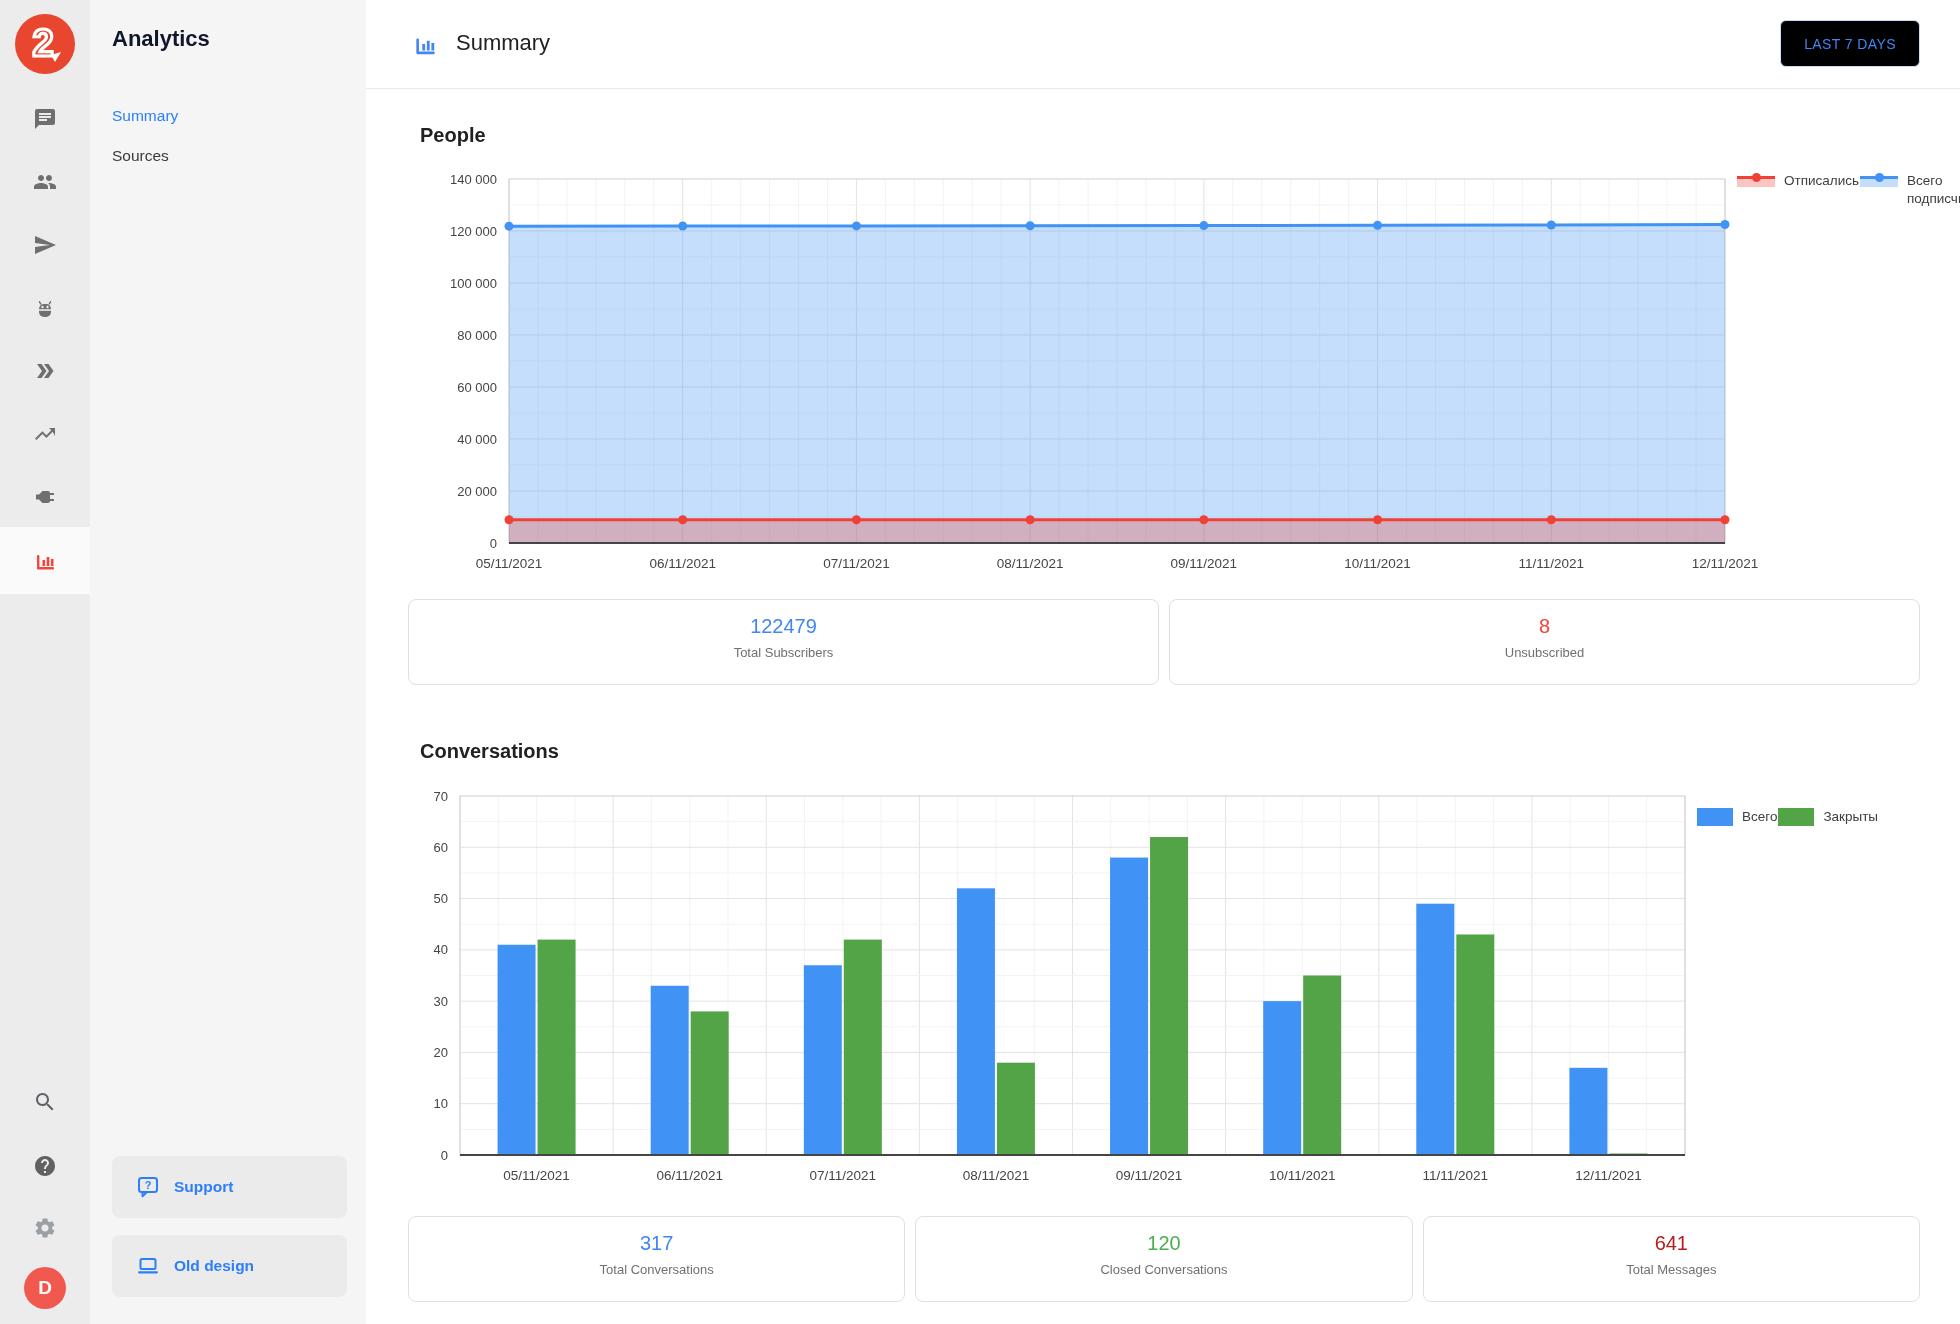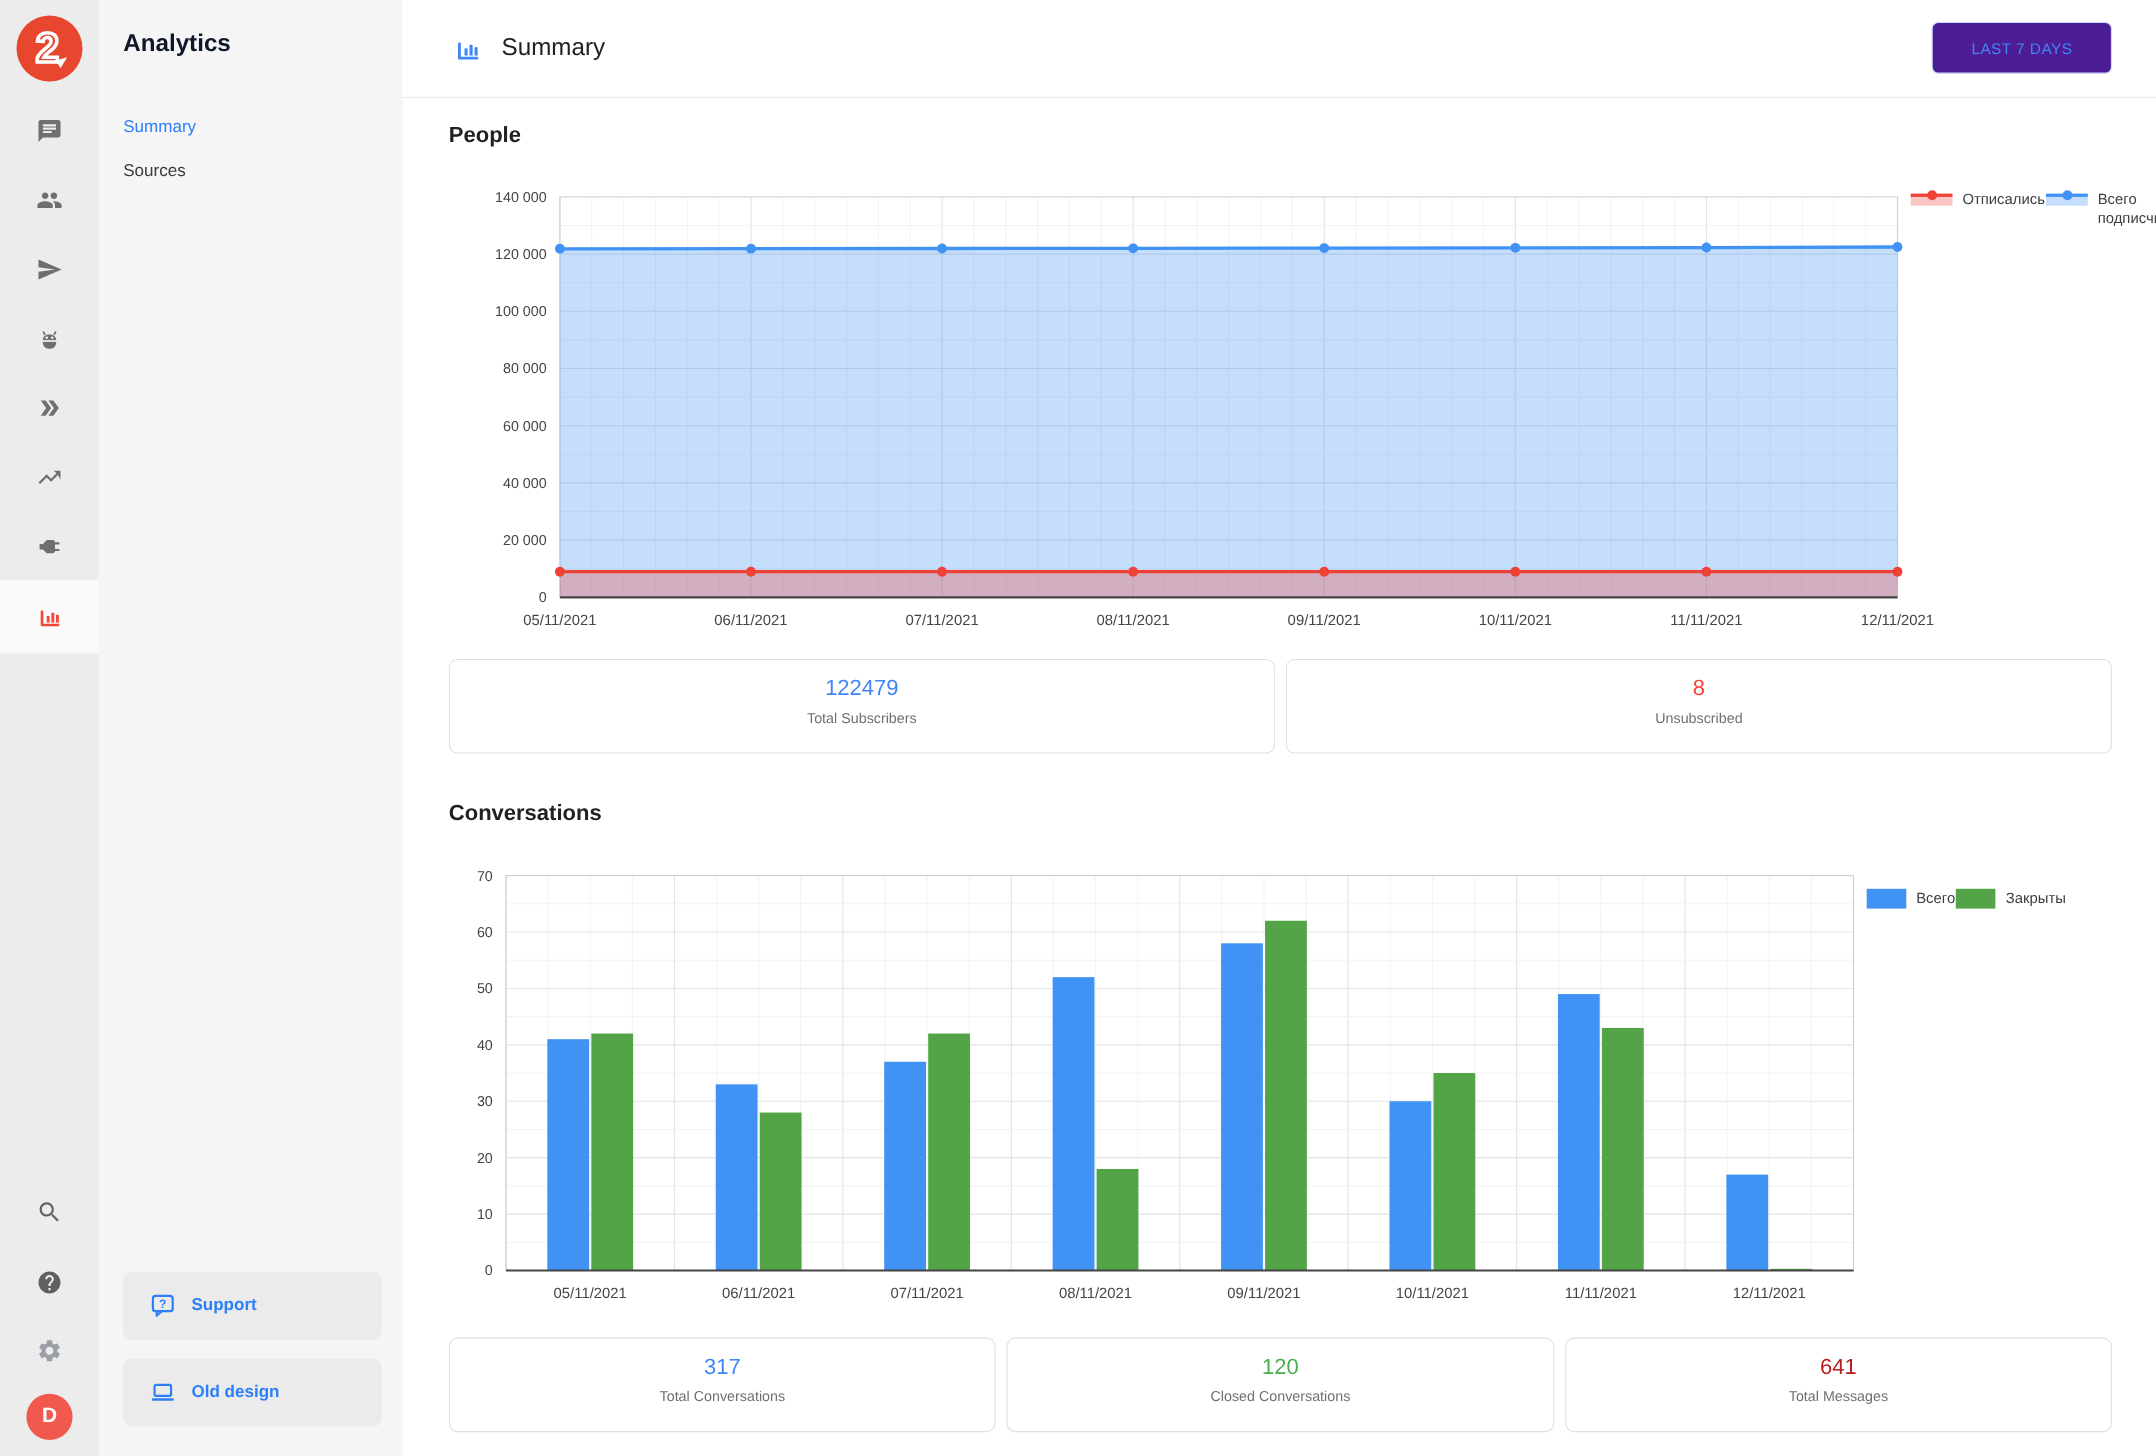--- a/index.html
+++ b/index.html
@@ -28,25 +28,25 @@
     display:flex;align-items:center;cursor:pointer;color:#2d7ff9;font-size:15.5px;font-weight:bold;}
   .pbtn svg{margin:0 14px 0 24px;display:block;}
   .pbtn-support{top:1156px;}
   .pbtn-old{top:1235px;}
 
   
   .content{position:absolute;left:366px;top:0;width:1594px;height:100%;background:#fff;}
   .hdr{position:absolute;left:0;top:0;width:100%;height:88px;border-bottom:1px solid #e9e9e9;background:#fff;}
   .hdr-icon{position:absolute;left:46px;top:31px;width:26px;height:26px;}
   .hdr-title{position:absolute;left:90px;top:30px;margin:0;font-size:22px;font-weight:500;color:#202124;}
-  .range-btn{position:absolute;right:40px;top:20px;height:47px;padding:0 35px;background:#4c1d95;
+  .range-btn{position:absolute;right:40px;top:20px;height:47px;padding:0 23px;background:#000000;
     border:1px solid #cbdcfa;border-radius:6px;color:#4285f4;font-size:14px;font-weight:500;
     letter-spacing:.4px;cursor:pointer;font-family:inherit;}
 
-  .sec-title{position:absolute;left:42px;margin:0;font-size:20px;font-weight:bold;color:#212121;}
+  .sec-title{position:absolute;left:42px;margin:12px;font-size:20px;font-weight:bold;color:#212121;}
   .sec-people{top:112px;}
   .sec-conv{top:728px;}
   .chart-svg{position:absolute;left:0;}
   #people-chart{top:130px;}
   #conv-chart{top:760px;}
   .tick{font-size:13px;fill:#454545;}
   .xtick{font-size:13.5px;}
 
   
   .legend{position:absolute;display:flex;flex-direction:row;gap:1px;}

